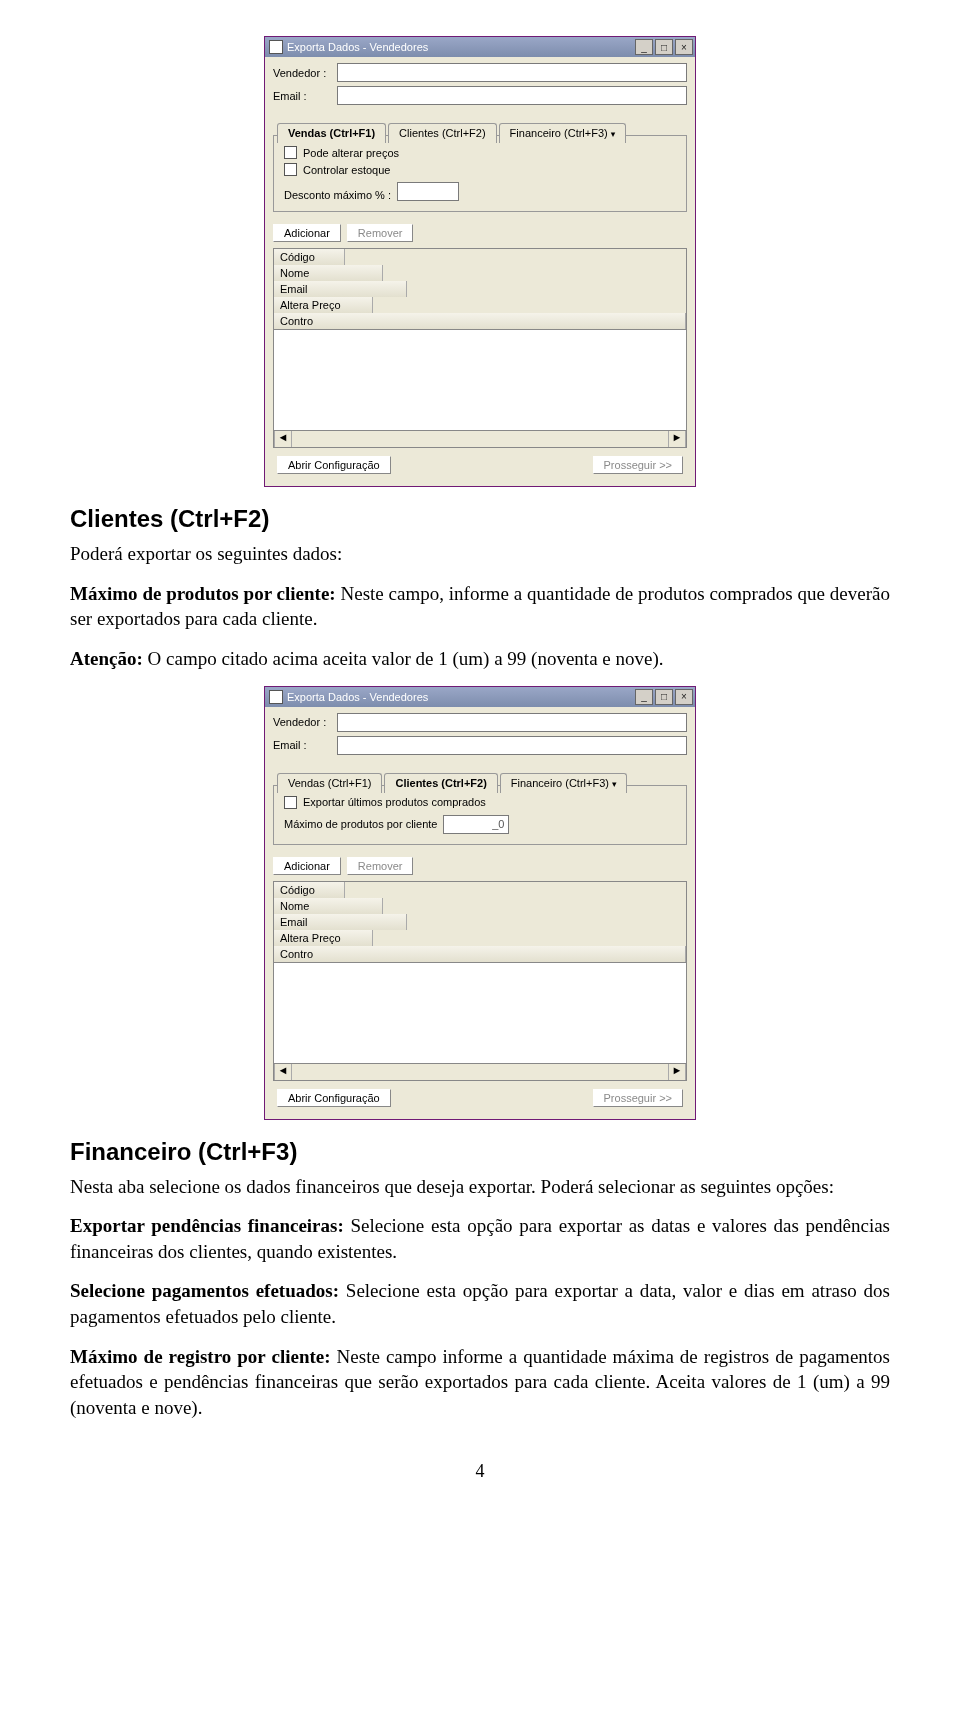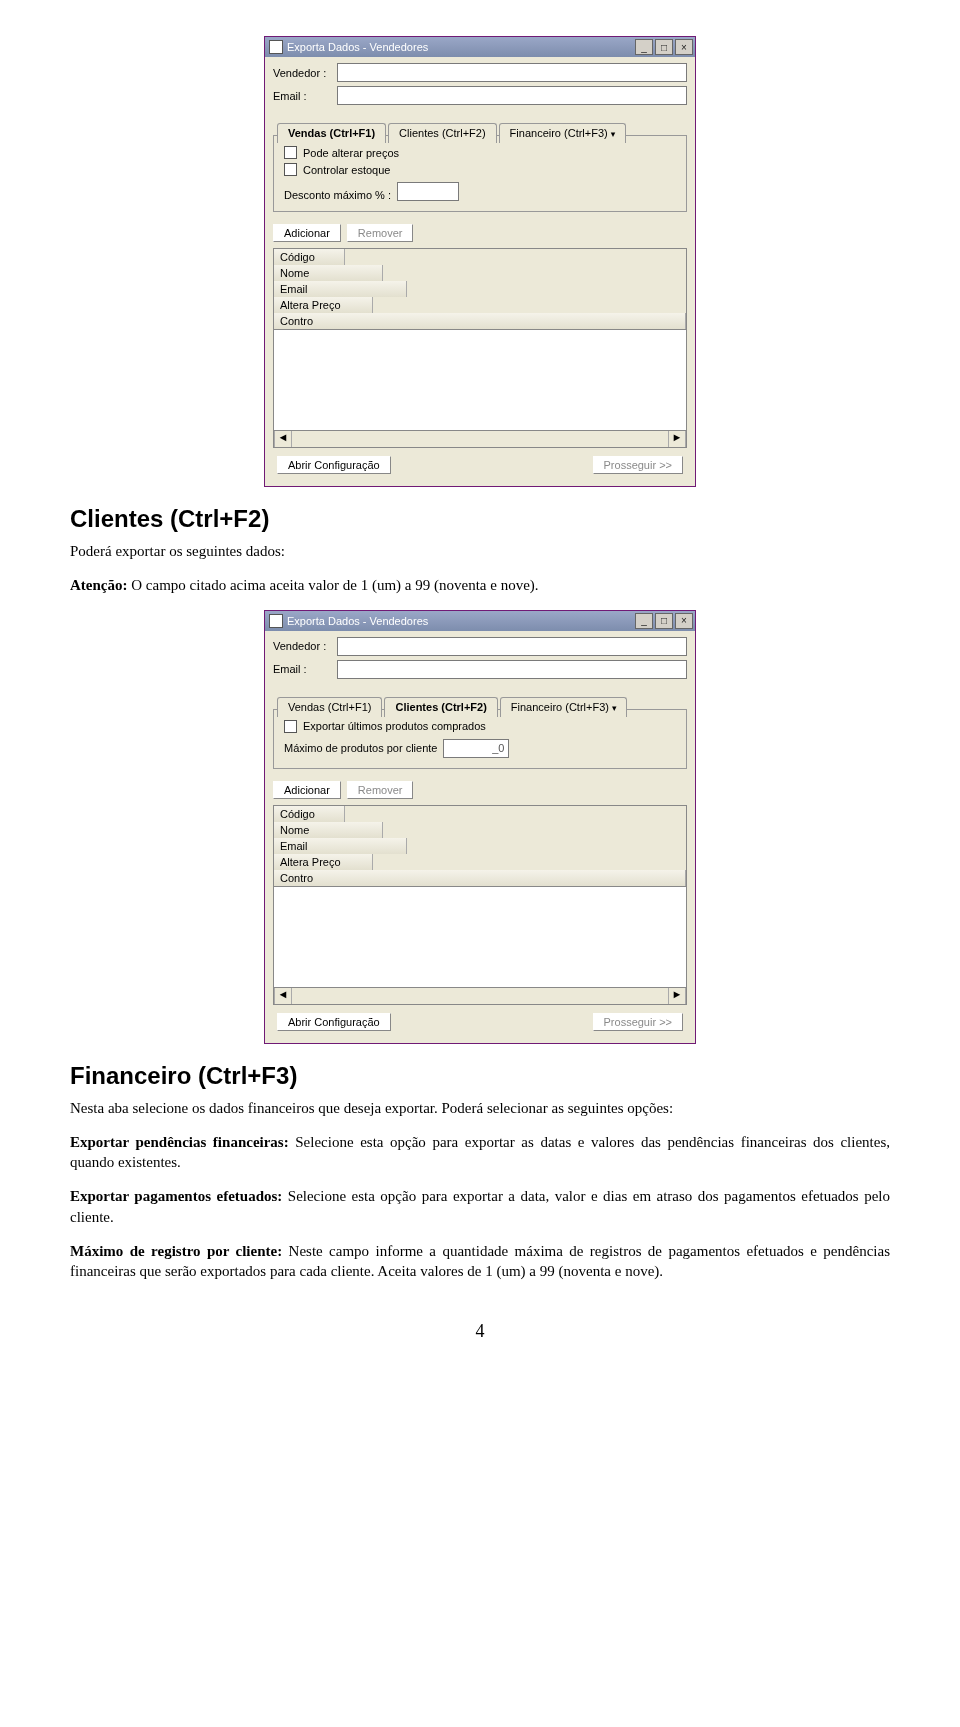--- a/index.html
+++ b/index.html
@@ -12,21 +12,21 @@
   .page {
     padding: 30px 70px 40px 70px;
   }
   h2.section {
     font-family: Arial, Helvetica, sans-serif;
     font-weight: 700;
     font-size: 24px;
     margin: 18px 0 8px 0;
   }
   p {
-    font-size: 15px;
+    font-size: 19px;
     line-height: 1.35;
     margin: 8px 0 14px 0;
     text-align: justify;
   }
   .b { font-weight: 700; }
   .center { text-align: center; }
   .pagenum { font-size: 18px; margin-top: 40px; }
 
   
   .win-wrap { display:flex; justify-content:center; margin: 6px 0 18px 0; }
@@ -170,20 +170,21 @@
         <div class="footer-row">
           <div class="wbtn">Abrir Configuração</div>
           <div class="wbtn disabled">Prosseguir &gt;&gt;</div>
         </div>
       </div>
     </div>
   </div>
 
   <h2 class="section">Clientes (Ctrl+F2)</h2>
   <p>Poderá exportar os seguintes dados:</p>
+  <p><span class="b">Máximo de produtos por cliente:</span><span> Neste campo, informe a quantidade de produtos comprados que deverão ser exportados para cada cliente.</span></p>
   <p><span class="b">Atenção:</span><span> O campo citado acima aceita valor de 1 (um) a 99 (noventa e nove).</span></p>
 
   <div class="win-wrap">
     <div class="win">
       <div class="titlebar">
         <div class="t-left">
           <span class="t-icon"></span>
           <span>Exporta Dados - Vendedores</span>
         </div>
         <div class="tb-btns">
@@ -240,17 +241,17 @@
           <div class="wbtn">Abrir Configuração</div>
           <div class="wbtn disabled">Prosseguir &gt;&gt;</div>
         </div>
       </div>
     </div>
   </div>
 
   <h2 class="section">Financeiro (Ctrl+F3)</h2>
   <p>Nesta aba selecione os dados financeiros que deseja exportar. Poderá selecionar as seguintes opções:</p>
   <p><span class="b">Exportar pendências financeiras:</span><span> Selecione esta opção para exportar as datas e valores das pendências financeiras dos clientes, quando existentes.</span></p>
-  <p><span class="b">Exportar pagamentos efetuados:</span><span> Selecione esta opção para exportar a data, valor e dias em atraso dos pagamentos efetuados pelo cliente.</span></p>
+  <p><span class="b">Selecione pagamentos efetuados:</span><span> Selecione esta opção para exportar a data, valor e dias em atraso dos pagamentos efetuados pelo cliente.</span></p>
   <p><span class="b">Máximo de registro por cliente:</span><span> Neste campo informe a quantidade máxima de registros de pagamentos efetuados e pendências financeiras que serão exportados para cada cliente. Aceita valores de 1 (um) a 99 (noventa e nove).</span></p>
 
   <div class="center pagenum">4</div>
 </div>
 
 </body></html>

